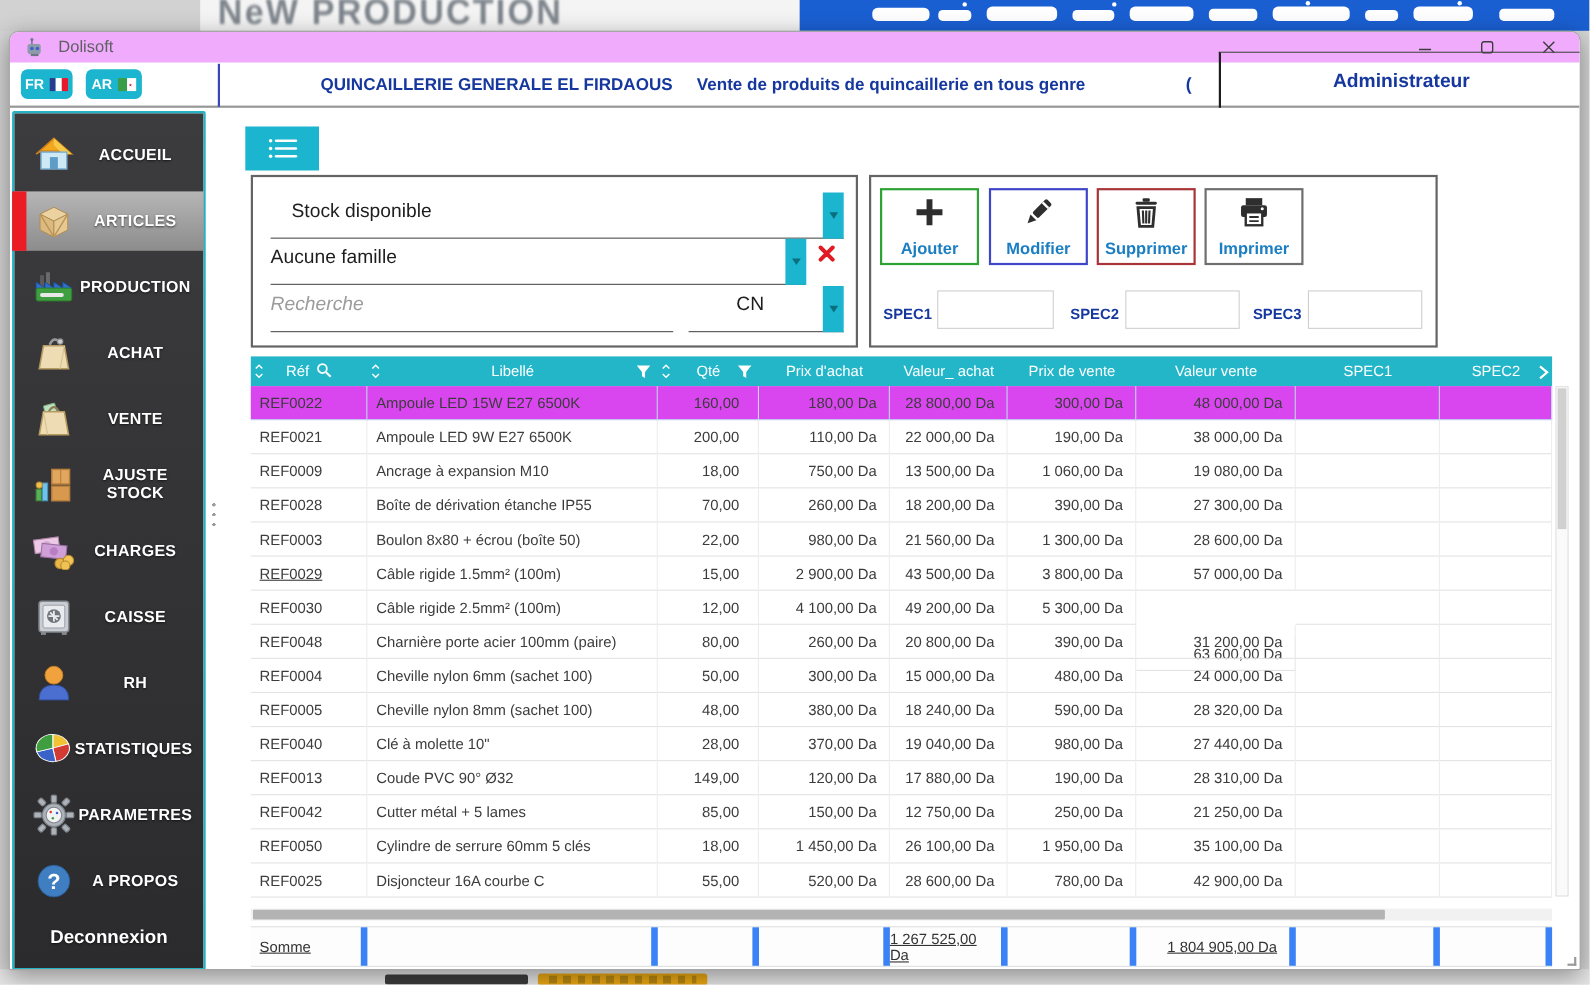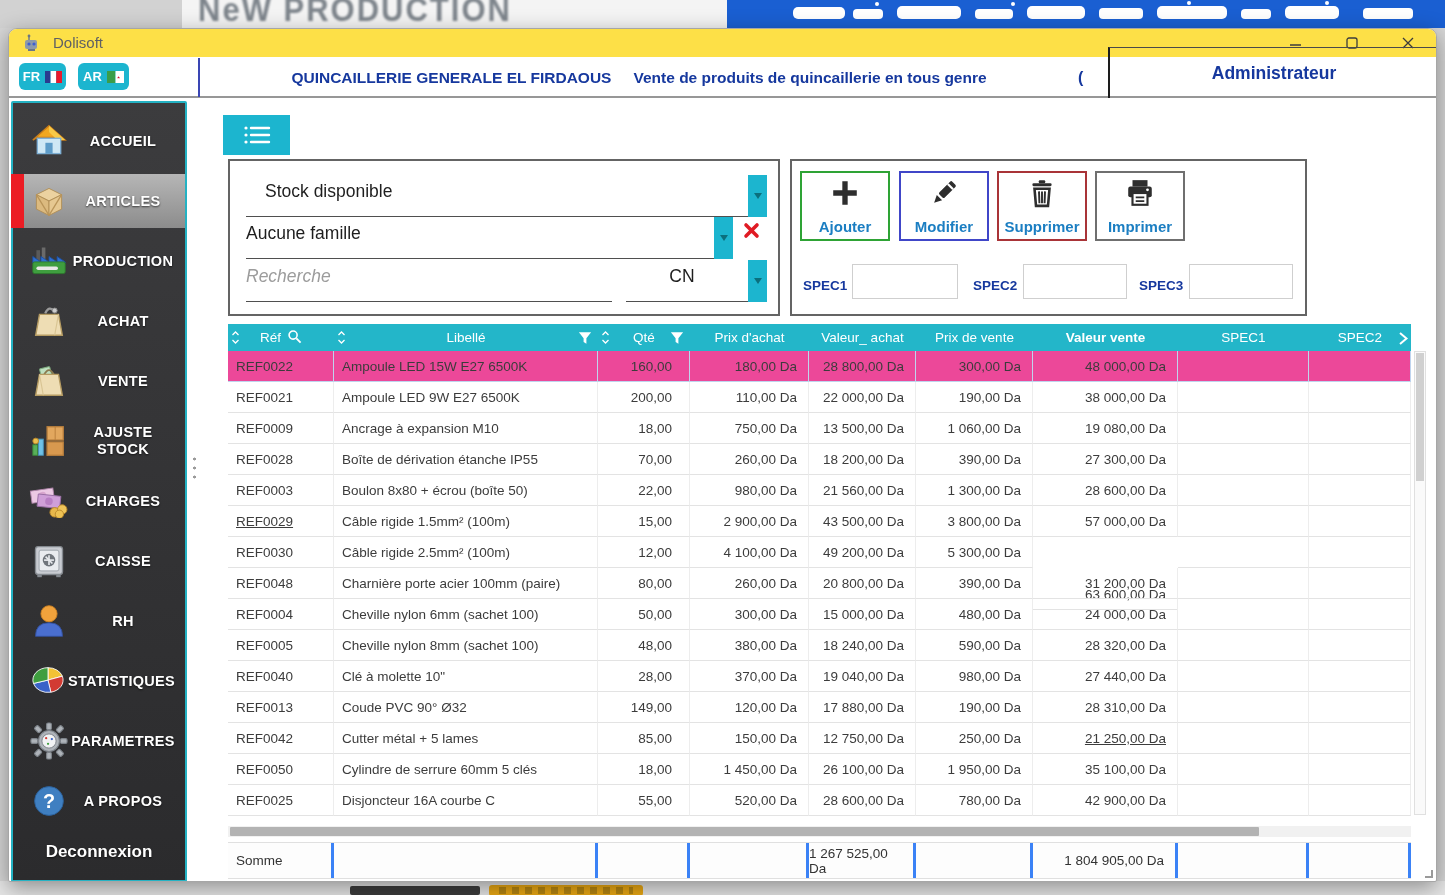--- a/index.html
+++ b/index.html
@@ -24,21 +24,21 @@
   .bottom-badge i { position:absolute; left:10px; top:2px; right:10px; bottom:2px;
     background:repeating-linear-gradient(90deg,#8a6b10 0 7px, transparent 7px 13px); opacity:.55; filter:blur(.5px); }
 
   
   .window {
     position:absolute; left:8px; top:28px; width:1429px; height:854px;
     background:#fff; border:1px solid #a6a6a6; border-radius:9px 9px 2px 2px;
     box-shadow:0 6px 22px rgba(0,0,0,.38); overflow:hidden;
   }
   
-  .titlebar { position:absolute; left:0; top:0; width:100%; height:28px; background:#fde047; }
+  .titlebar { position:absolute; left:0; top:0; width:100%; height:28px; background:#f0abfc; }
   .app-ico { position:absolute; left:12px; top:4px; width:20px; height:20px; }
   .app-title { position:absolute; left:44px; top:5px; font-size:15px; color:#5f6064; }
   .win-controls { position:absolute; right:0; top:0; height:28px; display:flex; align-items:center; }
   .win-btn { width:56px; height:28px; display:flex; align-items:center; justify-content:center; }
 
   
   .headerband { position:absolute; left:0; top:28px; width:100%; height:41px; background:#fff; border-bottom:2px solid #979797; }
   .lang-btn { position:absolute; top:6px; height:27px; background:#1cb5cf; border-radius:6px;
     display:flex; align-items:center; justify-content:center; gap:5px; color:#fff; font-weight:800; font-size:13px; }
   .lang-fr { left:10px; width:47px; }
@@ -97,37 +97,37 @@
   .spec-input { position:absolute; top:103px; height:35px; border:1.5px solid #cfcfcf; background:#fff; }
 
   
   .tbl-header { position:absolute; left:219px; top:295px; width:1183px; height:27px; background:#23b6c9; display:flex; }
   .th-cell { position:relative; height:27px; display:flex; align-items:center; justify-content:center;
     color:#fff; font-size:13.5px; gap:6px; }
   .th-caret { position:absolute; left:3px; top:6px; }
   .th-right-ico { position:absolute; right:6px; top:7px; }
   .tbl-body { position:absolute; left:219px; top:322px; width:1183px; }
   .t-row { display:flex; height:31px; background:#fff; }
-  .t-row.selected { background:#ec4899; }
+  .t-row.selected { background:#d946ef; }
   .t-cell { height:31px; display:flex; align-items:center; font-size:13.5px; color:#3c3c3c;
     border-right:1px solid #ededed; border-bottom:1px solid #e3e3e3; overflow:hidden; white-space:nowrap; }
   .t-row.selected .t-cell { border-right-color:#bfd4ee; border-bottom-color:#bfd4ee; }
   .al { justify-content:flex-start; padding-left:8px; }
   .ar { justify-content:flex-end; padding-right:11px; }
   .ar2 { justify-content:flex-end; padding-right:17px; }
   .ac { justify-content:center; }
 
   .h-scroll { position:absolute; left:219px; top:797px; width:1183px; height:11px; background:#f1f1f1; }
   .h-thumb { position:absolute; left:2px; top:1px; width:1029px; height:9px; background:#b3b3b3; border-radius:1px; }
   .v-scroll { position:absolute; left:1405px; top:322px; width:12px; height:464px; background:#fafafa; border:1px solid #e0e0e0; }
   .v-thumb { position:absolute; left:1px; top:1px; width:8px; height:128px; background:#d0d0d0; }
 
   .sum-row { position:absolute; left:219px; top:813px; width:1183px; height:37px; background:#fdfdfd;
     border-top:1px solid #e0e0e0; border-bottom:1px solid #e0e0e0; display:flex; }
-  .sum-cell { height:100%; display:flex; align-items:center; font-size:13.5px; color:#333; border-right:3px solid #3b82f6; }
+  .sum-cell { height:100%; display:flex; align-items:center; font-size:13.5px; color:#333; border-right:6px solid #3b82f6;text-decoration:underline; }
   .resize-grip { position:absolute; right:3px; bottom:3px; width:8px; height:8px;
     border-right:2px solid #9a9a9a; border-bottom:2px solid #9a9a9a; }
 </style>
 </head>
 <body>
 
 <div class="banner-top">
   <div class="banner-left"></div>
   <div class="banner-mid">
     <span>NeW PRODUCTION</span>
@@ -503,21 +503,21 @@
       </div>
       <div class="th-cell" style="width: 119px;">
         <span>Prix d'achat</span>
       </div>
       <div class="th-cell" style="width: 107px;">
         <span>Valeur_ achat</span>
       </div>
       <div class="th-cell" style="width: 117px;">
         <span>Prix de vente</span>
       </div>
-      <div class="th-cell" style="width: 145px; font-weight: bold;">
+      <div class="th-cell" style="width: 145px;">
         <span>Valeur vente</span>
       </div>
       <div class="th-cell" style="width: 131px;">
         <span>SPEC1</span>
       </div>
       <div class="th-cell" style="width: 102px;">
         <span>SPEC2</span>
         <span class="th-right-ico" style="right:2px"><svg width="11" height="15" viewBox="0 0 11 15">
             <path d="M2 2 L8.5 7.5 L2 13" stroke="#fff" stroke-width="2" fill="none"></path>
           </svg></span>
@@ -656,21 +656,21 @@
         <div class="t-cell ac" style="width: 131px;"></div>
         <div class="t-cell ac" style="width: 102px;"></div>
       </div>
       <div class="t-row">
         <div class="t-cell al" style="width: 106px;">REF0042</div>
         <div class="t-cell al" style="width: 264px;">Cutter métal + 5 lames</div>
         <div class="t-cell ar2" style="width: 92px;">85,00</div>
         <div class="t-cell ar" style="width: 119px;">150,00 Da</div>
         <div class="t-cell ar" style="width: 107px;">12 750,00 Da</div>
         <div class="t-cell ar" style="width: 117px;">250,00 Da</div>
-        <div class="t-cell ar" style="width: 145px; text-decoration: underline;">21 250,00 Da</div>
+        <div class="t-cell ar" style="width: 145px;">21 250,00 Da</div>
         <div class="t-cell ac" style="width: 131px;"></div>
         <div class="t-cell ac" style="width: 102px;"></div>
       </div>
       <div class="t-row">
         <div class="t-cell al" style="width: 106px;">REF0050</div>
         <div class="t-cell al" style="width: 264px;">Cylindre de serrure 60mm 5 clés</div>
         <div class="t-cell ar2" style="width: 92px;">18,00</div>
         <div class="t-cell ar" style="width: 119px;">1 450,00 Da</div>
         <div class="t-cell ar" style="width: 107px;">26 100,00 Da</div>
         <div class="t-cell ar" style="width: 117px;">1 950,00 Da</div>

